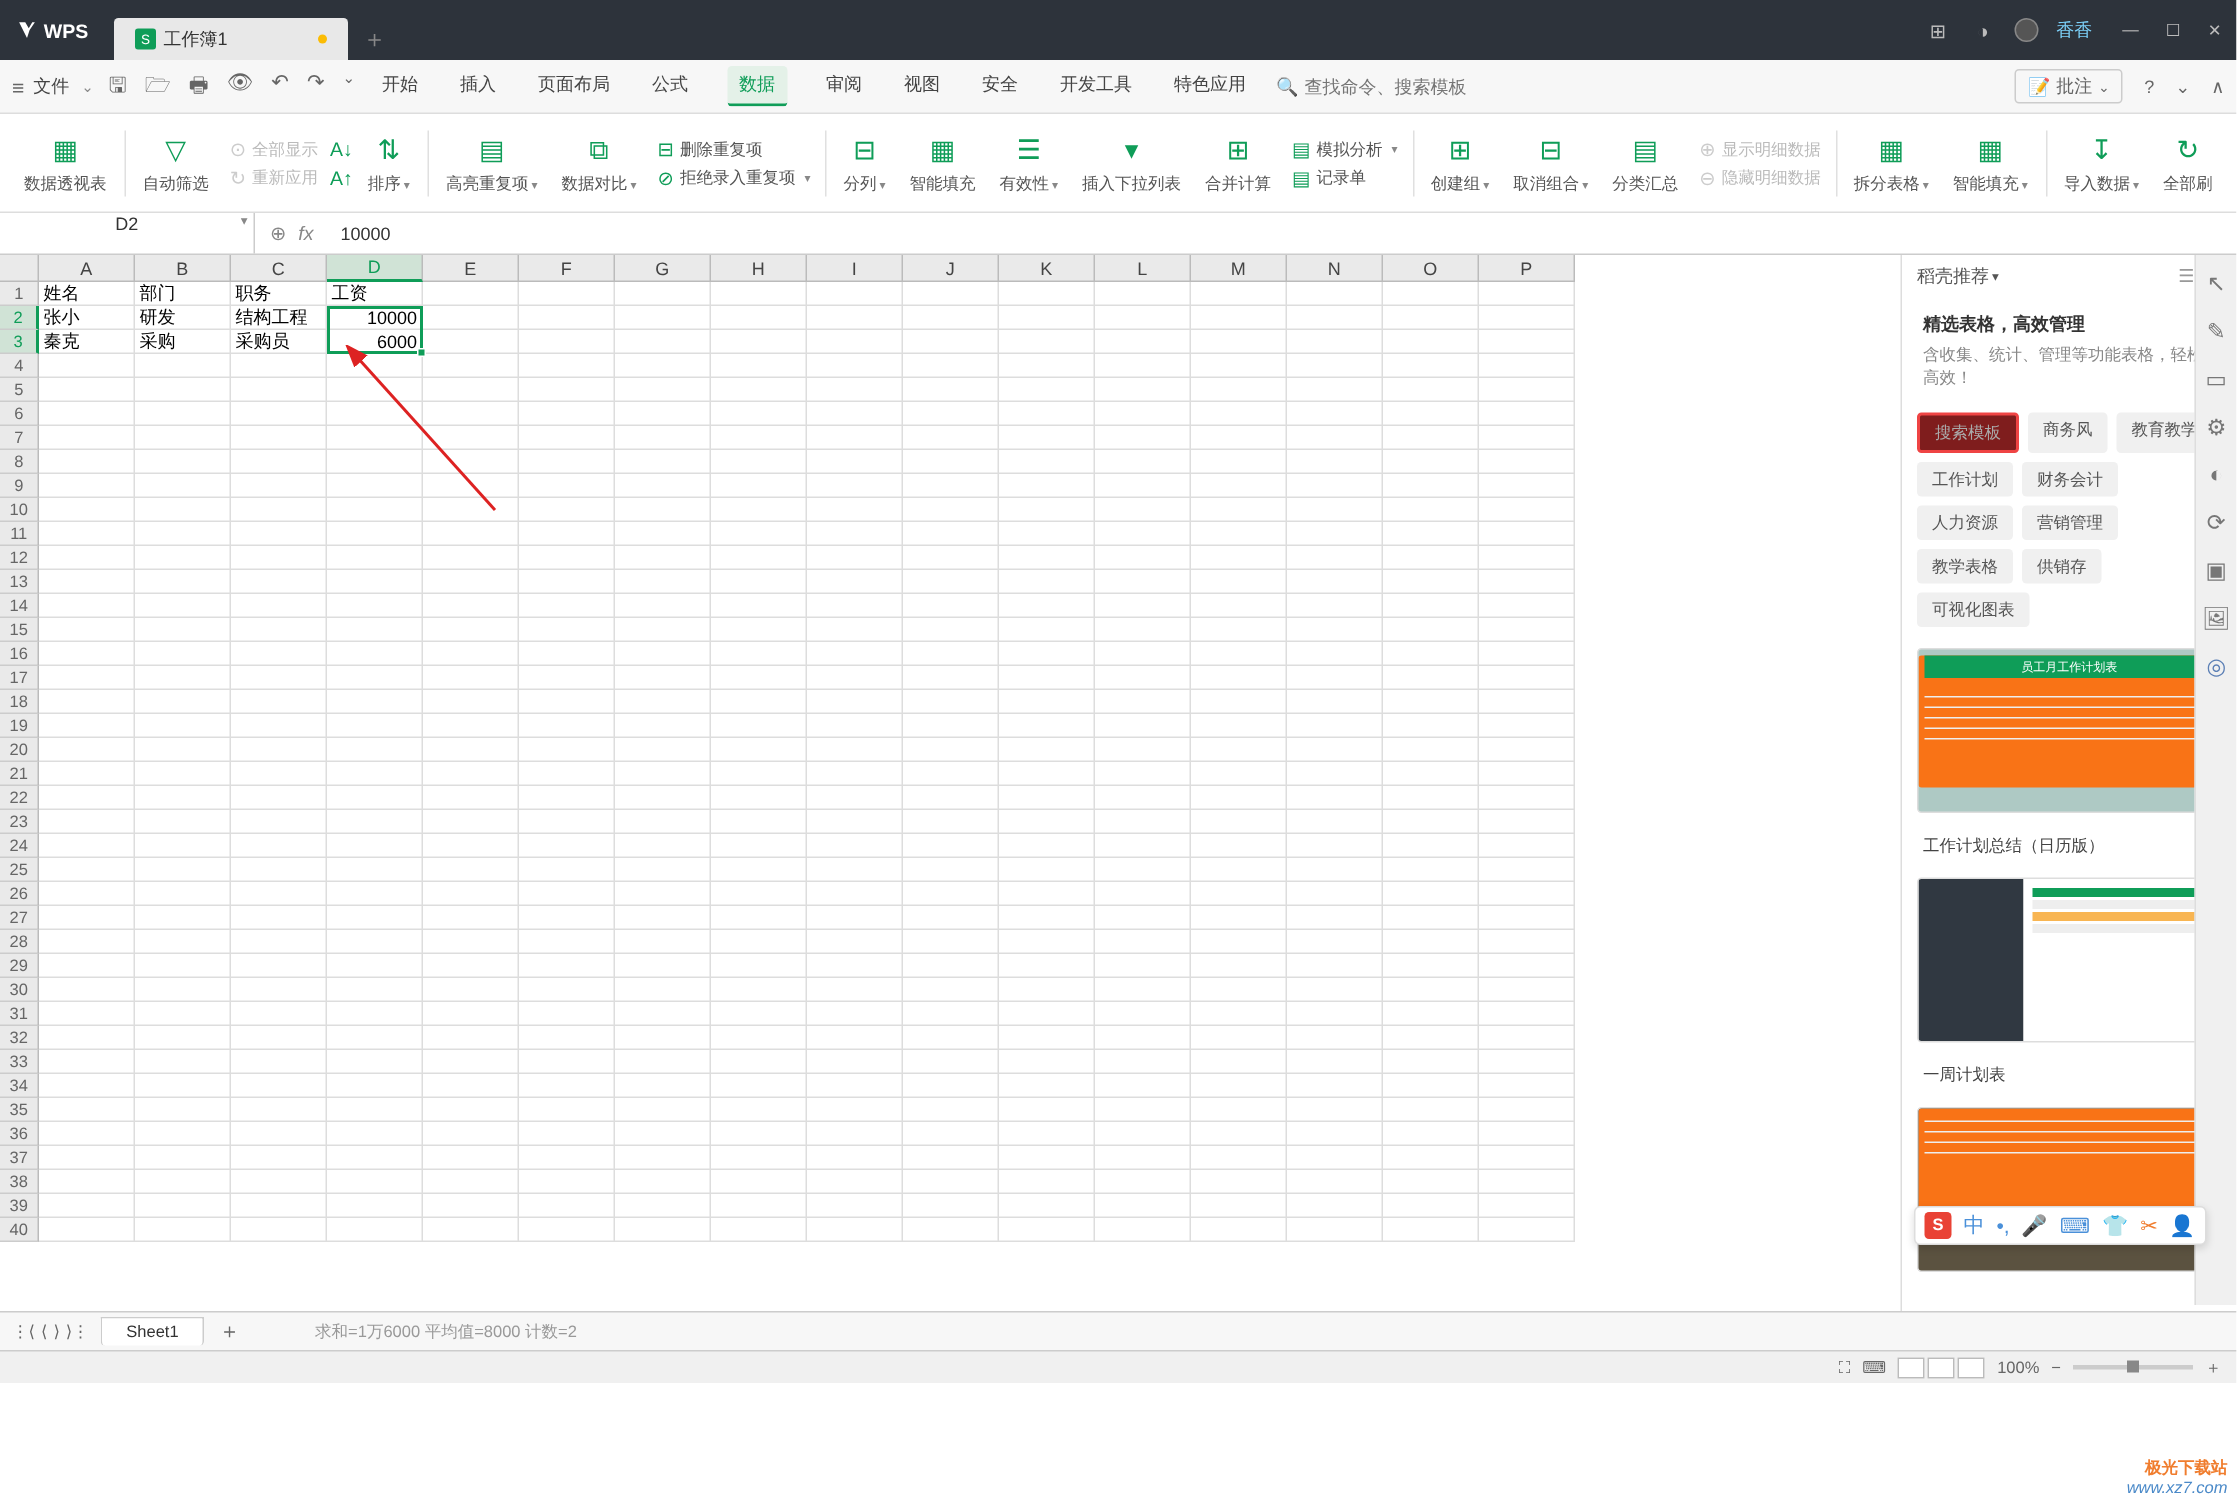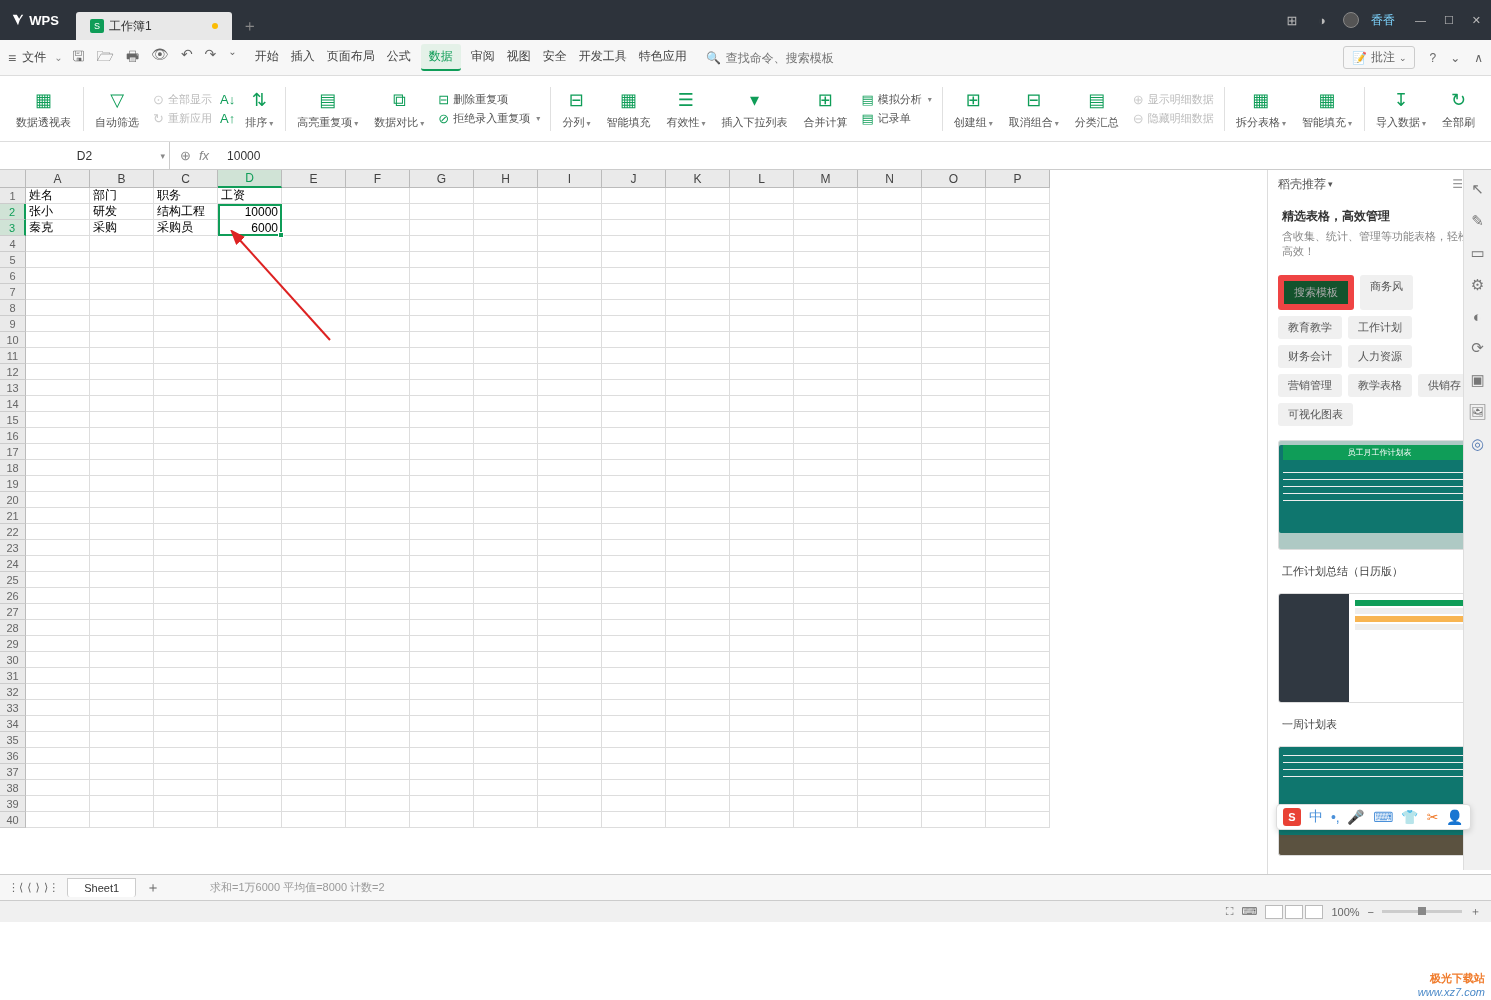--- a/index.html
+++ b/index.html
@@ -17,42 +17,42 @@
 .title-right .ico { width: 18px; height: 18px; display: inline-flex; align-items: center; justify-content: center; color: #bbb; font-size: 13px; }
 .win-controls { display: flex; gap: 18px; color: #bbb; font-size: 11px; margin-left: 8px; }
 .avatar-ico { width: 16px; height: 16px; border-radius: 50%; background: #555; border: 1px solid #888; }
 
 
 .menubar { height: 36px; background: #f7f7f7; border-bottom: 1px solid #ddd; display: flex; align-items: center; padding: 0 8px; color: #444; font-size: 12px; }
 .menu-hamburger { font-size: 14px; margin-right: 6px; color: #666; }
 .menu-file { margin-right: 8px; }
 .qa-icons { display: flex; gap: 12px; margin-left: 10px; margin-right: 16px; color: #666; }
 .qa-icons span { font-size: 14px; }
-.menu-tabs { display: flex; gap: 8px; }
+.menu-tabs { display: flex; gap: 24px; }
 .menu-tab { padding: 4px 2px; cursor: pointer; }
 .menu-tab.active { color: #0f9d58; border-bottom: 2px solid #0f9d58; background: #e4f1e8; padding: 4px 8px; border-radius: 3px; }
 .search-box { margin-left: 18px; display: flex; align-items: center; color: #888; }
 .search-box input { border: none; background: transparent; font-size: 12px; width: 140px; }
 .menu-right { margin-left: auto; display: flex; align-items: center; gap: 14px; color: #666; font-size: 12px; }
 .annotate-btn { border: 1px solid #ccc; border-radius: 3px; padding: 2px 8px; display: flex; align-items: center; gap: 4px; }
 
 
 .ribbon { height: 66px; background: #fff; border-bottom: 1px solid #ddd; display: flex; align-items: center; padding: 0 8px; font-size: 11px; color: #555; white-space: nowrap; overflow: hidden; }
 .ribbon-group { display: flex; flex-direction: column; align-items: center; justify-content: center; height: 100%; padding: 0 8px; border-right: 0; gap: 2px; cursor: pointer; }
 .ribbon-sep { width: 1px; height: 44px; background: #e0e0e0; margin: 0 4px; }
 .ribbon-big-icon { width: 26px; height: 26px; display: flex; align-items: center; justify-content: center; font-size: 18px; color: #0f9d58; }
 .ribbon-small { display: flex; flex-direction: column; gap: 4px; padding: 0 6px; }
 .ribbon-small-item { display: flex; align-items: center; gap: 4px; font-size: 11px; color: #555; }
 .ribbon-small-item.disabled { color: #bbb; }
 .ribbon-small-item .si { color: #0f9d58; font-size: 13px; }
 .dropdown-arrow { font-size: 8px; margin-left: 2px; color: #888; }
 
 
 .formula-row { height: 28px; border-bottom: 1px solid #ccc; display: flex; align-items: center; background: #fff; }
-.namebox { width: 170px; border-right: 1px solid #ccc; height: 100%; display: flex; align-items: center; justify-content: center; font-size: 12px; color: #333; position: relative; }
+.namebox { width: 170px; border-right: 1px solid #ccc; height: 100%; display: flex; align-items: flex-start; justify-content: center; font-size: 12px; color: #333; position: relative; }
 .namebox .dd { position: absolute; right: 4px; font-size: 9px; color: #888; }
 .fx-icons { display: flex; gap: 8px; padding: 0 10px; color: #888; font-size: 13px; }
 .formula-input { flex: 1; padding: 0 8px; font-size: 12px; color: #333; }
 
 
 .sheet-area { display: flex; height: 704px; }
 .sheet-left { flex: 1; position: relative; overflow: hidden; }
 .corner { position: absolute; left: 0; top: 0; width: 26px; height: 18px; background: #eaeaea; border-right: 1px solid #bbb; border-bottom: 1px solid #bbb; }
 .col-headers { position: absolute; left: 26px; top: 0; height: 18px; display: flex; }
 .col-h { width: 64px; height: 18px; background: #eaeaea; border-right: 1px solid #bbb; border-bottom: 1px solid #bbb; display: flex; align-items: center; justify-content: center; font-size: 12px; color: #444; }
@@ -69,24 +69,24 @@
 .arrow-annotation { position: absolute; pointer-events: none; }
 
 
 .right-panel { width: 224px; border-left: 1px solid #ddd; background: #fff; display: flex; flex-direction: column; font-size: 12px; }
 .rp-header { height: 28px; display: flex; align-items: center; padding: 0 10px; color: #555; border-bottom: 0; }
 .rp-header .sp { margin-left: auto; display: flex; gap: 8px; color: #999; }
 .rp-title { padding: 10px 14px 2px; font-size: 12px; font-weight: bold; color: #333; }
 .rp-sub { padding: 2px 14px 10px; font-size: 11px; color: #888; }
 .rp-tags { padding: 6px 10px; display: flex; flex-wrap: wrap; gap: 6px; }
 .tag { background: #f0f0f0; border-radius: 3px; padding: 4px 10px; font-size: 11px; color: #555; cursor: pointer; }
-.tag.search-tag { background: #14532d; border: 6px solid #ef4444; color: #aaa; }
+.tag.search-tag { background: #7f1d1d; border: 2px solid #ef4444; color: #aaa; }
 .rp-templates { flex: 1; overflow: hidden; padding: 8px 10px; display: flex; flex-direction: column; gap: 10px; }
 .tpl-card { border: 1px solid #ddd; border-radius: 3px; height: 110px; background: #aec9c4; overflow: hidden; position: relative; }
-.tpl-inner { background: #0f766e; margin: 0; height: 88px; border-radius: 2px; }
+.tpl-inner { background: #f97316; margin: 0; height: 88px; border-radius: 2px; }
 .tpl-title-text { text-align: left; font-size: 11px; padding: 4px; color: #444; }
 .tpl-green-bar { background: #0f9d58; color: #fff; text-align: center; font-size: 8px; padding: 2px; margin: 4px; }
 .tpl-rows { padding: 2px 4px; }
 .tpl-r { height: 7px; border-bottom: 1px solid #eee; }
 
 
 .side-rail { position: absolute; right: 0; top: 170px; width: 28px; background: #f0f0f0; border-left: 1px solid #ddd; display: flex; flex-direction: column; align-items: center; gap: 14px; padding-top: 10px; font-size: 15px; color: #777; height: 700px; }
 .side-rail .ri { cursor: pointer; }
 .side-rail .ri.active { color: #5b7fb5; }
 

